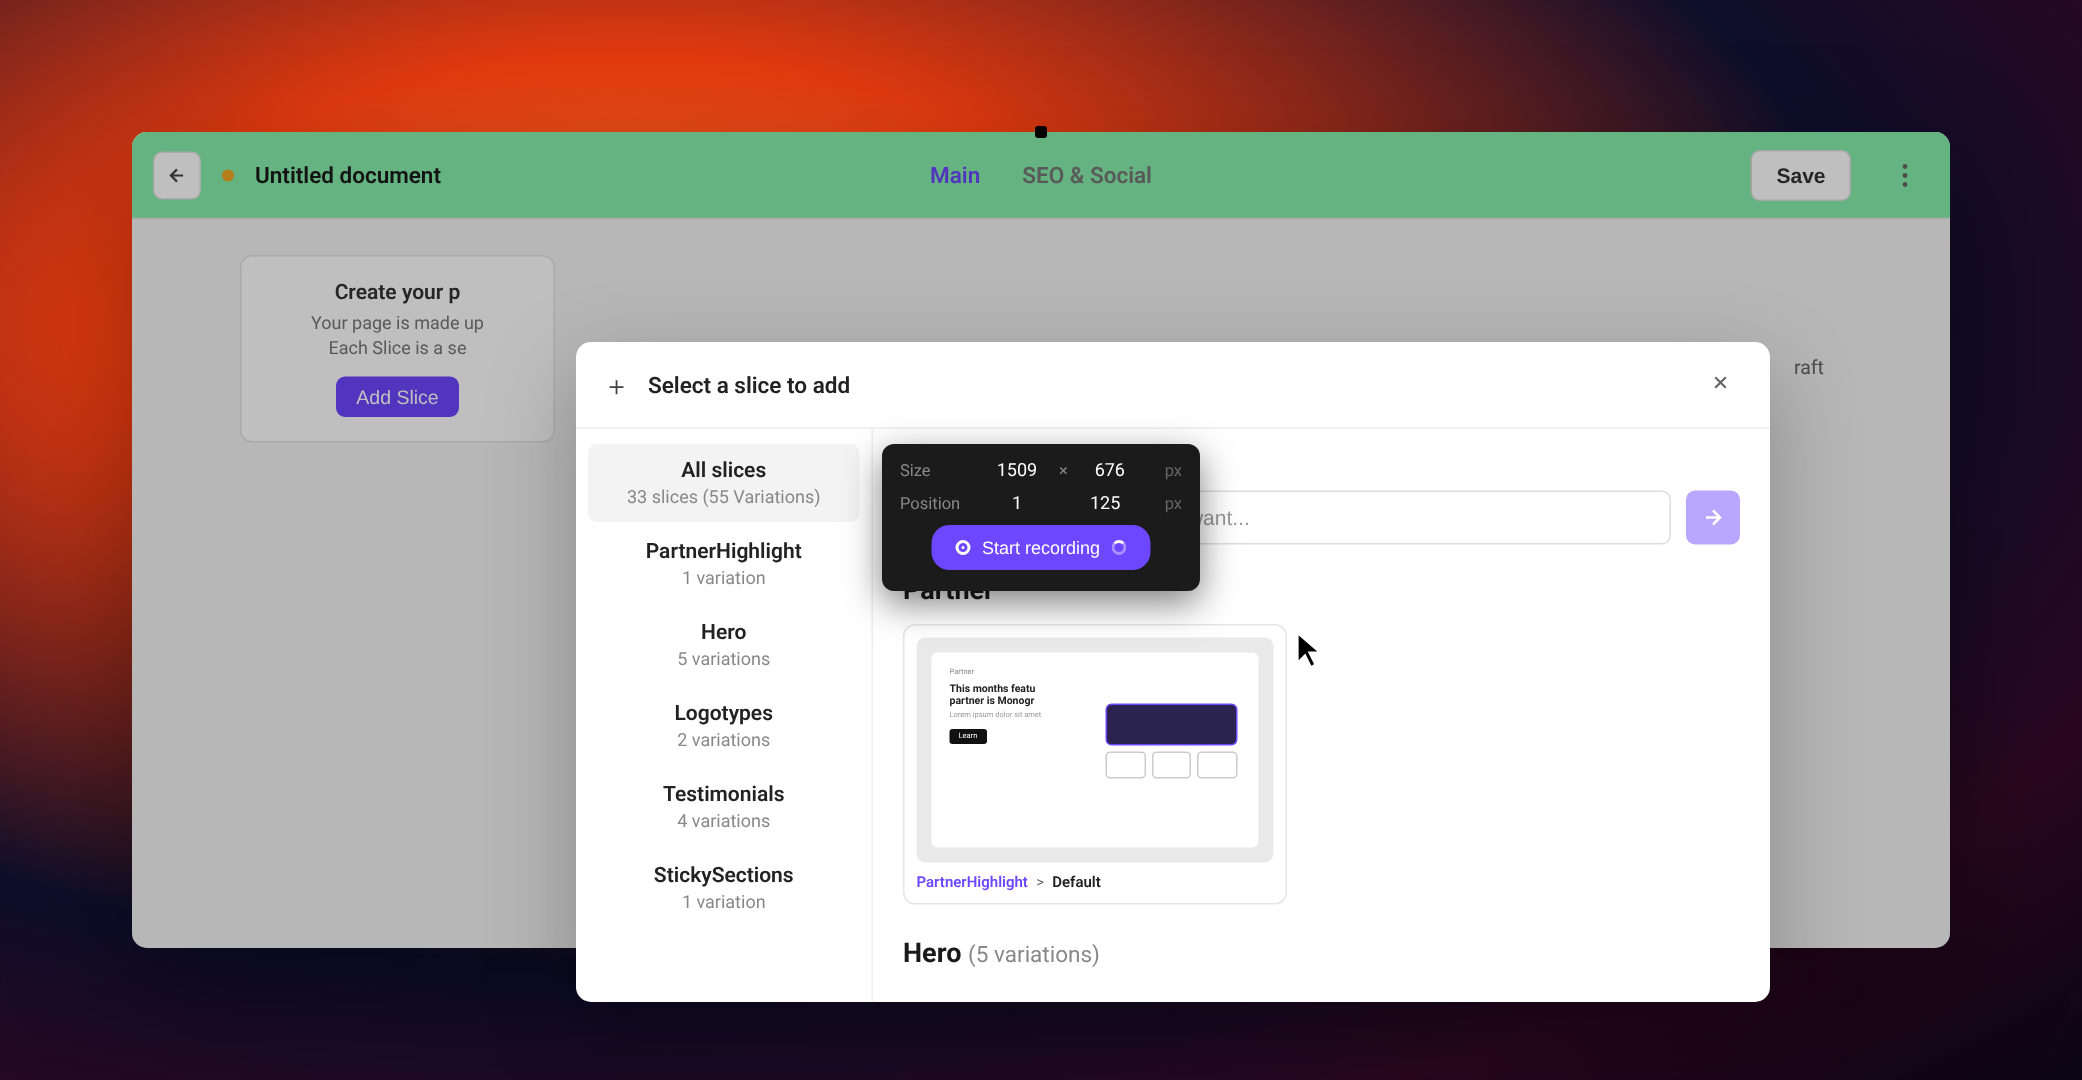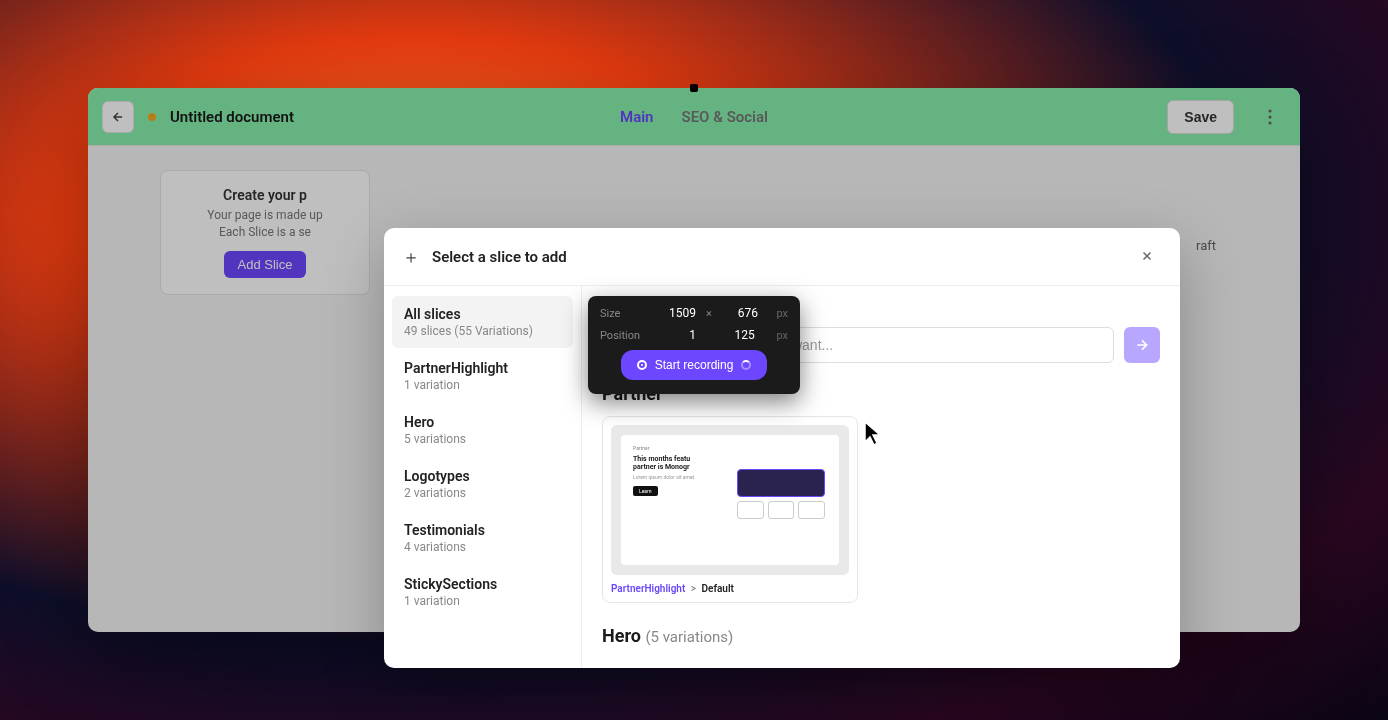--- a/index.html
+++ b/index.html
@@ -38,21 +38,21 @@
   position:absolute; left:296px; top:140px; width:796px; height:440px;
   background:#fff; border-radius:10px; box-shadow:0 20px 60px rgba(0,0,0,.25);
   display:flex; flex-direction:column; overflow:hidden;
 }
 .modal-header { display:flex; align-items:center; padding:14px 18px; border-bottom:1px solid #eee; gap:12px; }
 .modal-header .plus { font-size:18px; color:#444; }
 .modal-title { font-size:15px; font-weight:600; color:#222; }
 .modal-close { margin-left:auto; font-size:18px; color:#666; cursor:pointer; padding:4px 8px; }
 .modal-body { display:flex; flex:1; overflow:hidden; }
 .sidebar { width:198px; border-right:1px solid #eee; padding:10px 8px; overflow-y:auto; }
-.sb-item { padding:10px 12px; border-radius:6px; cursor:pointer; margin-bottom:2px; }
+.sb-item { padding:10px 12px; border-radius:6px; cursor:pointer; margin-bottom:2px;text-align:center; }
 .sb-item.active { background:#f3f3f3; }
 .sb-name { font-size:14px; font-weight:600; color:#222; }
 .sb-sub { font-size:12px; color:#888; margin-top:2px; }
 .main { flex:1; padding:16px 20px; overflow-y:auto; }
 .ai-row { display:flex; align-items:center; gap:10px; margin-bottom:8px; }
 .ai-label { font-size:14px; font-weight:600; color:#222; }
 .ai-badge { font-size:11px; font-weight:600; color:#6c47ff; background:#efe9ff; padding:2px 8px; border-radius:10px; }
 .ai-input-row { display:flex; gap:10px; margin-bottom:20px; }
 .ai-input { flex:1; display:flex; align-items:center; gap:10px; border:1px solid #ddd; border-radius:6px; padding:8px 12px; }
 .ai-input input { flex:1; border:none; outline:none; font-size:14px; color:#333; }
@@ -70,21 +70,21 @@
 .ph-smalls { display:flex; gap:4px; }
 .ph-small { flex:1; background:#fff; border:1px solid #ccc; border-radius:3px; height:18px; }
 .card-label { margin-top:8px; font-size:10px; }
 .card-label .cname { color:#6c47ff; font-weight:600; }
 .card-label .csep { color:#666; margin:0 3px; }
 .card-label .cvar { color:#222; font-weight:600; }
 
 .recorder { position:absolute; left:588px; top:296px; width:212px; background:#1b1b1b; border-radius:8px; color:#fff; font-size:12px; padding:10px 12px 14px; box-shadow:0 8px 24px rgba(0,0,0,.5); }
 .rec-row { display:flex; align-items:center; gap:10px; margin-bottom:8px; }
 .rec-label { color:#888; width:50px; font-size:11px; }
-.rec-val { color:#fff; font-size:12px; min-width:36px; text-align:right; }
+.rec-val { color:#fff; font-size:12px; min-width:36px; text-align:center; }
 .rec-x { color:#888; font-size:11px; }
 .rec-unit { color:#666; font-size:11px; margin-left:auto; }
 .rec-btn { margin:4px auto 0; display:flex; align-items:center; gap:8px; background:#6c47ff; color:#fff; border:none; border-radius:12px; padding:8px 16px; font-size:12px; font-weight:500; cursor:pointer; width:fit-content; }
 .rec-dot { width:10px; height:10px; border:2px solid #fff; border-radius:50%; position:relative; }
 .rec-dot::after { content:''; position:absolute; inset:2px; background:#fff; border-radius:50%; }
 .rec-spinner { width:10px; height:10px; border:2px solid rgba(255,255,255,.4); border-top-color:#fff; border-radius:50%; }
 
 .cursor { position:absolute; left:863px; top:420px; font-size:24px; color:#000; text-shadow: -1px -1px 0 #fff, 1px -1px 0 #fff, -1px 1px 0 #fff, 1px 1px 0 #fff; pointer-events:none; }
 
 .handle { position:absolute; width:8px; height:8px; background:#000; border-radius:2px; }
@@ -141,21 +141,21 @@
       <span class="modal-close">
         <svg width="14" height="14" viewBox="0 0 24 24" fill="none" stroke="#666" stroke-width="2.5">
             <path d="M18 6L6 18M6 6l12 12"></path>
           </svg>
       </span>
     </div>
     <div class="modal-body">
       <div class="sidebar">
         <div class="sb-item active">
           <div class="sb-name">All slices</div>
-          <div class="sb-sub">49 slices (55 Variations)</div>
+          <div class="sb-sub">33 slices (55 Variations)</div>
         </div>
         <div class="sb-item">
           <div class="sb-name">PartnerHighlight</div>
           <div class="sb-sub">1 variation</div>
         </div>
         <div class="sb-item">
           <div class="sb-name">Hero</div>
           <div class="sb-sub">5 variations</div>
         </div>
         <div class="sb-item">

